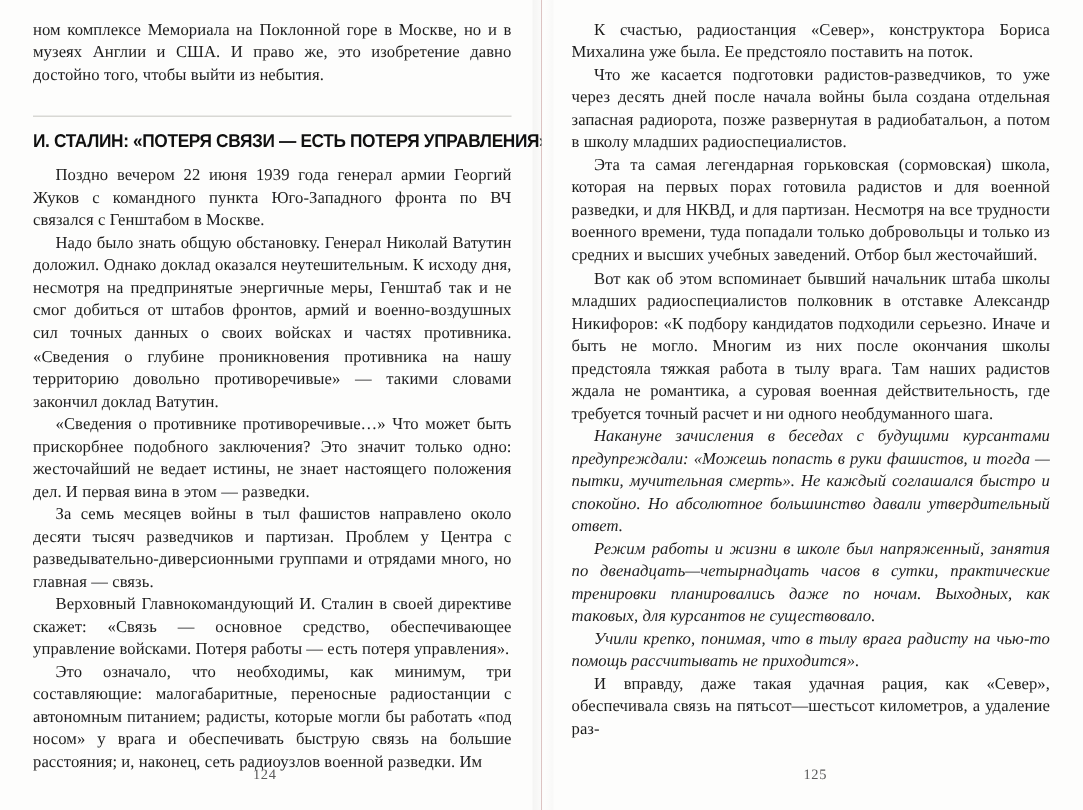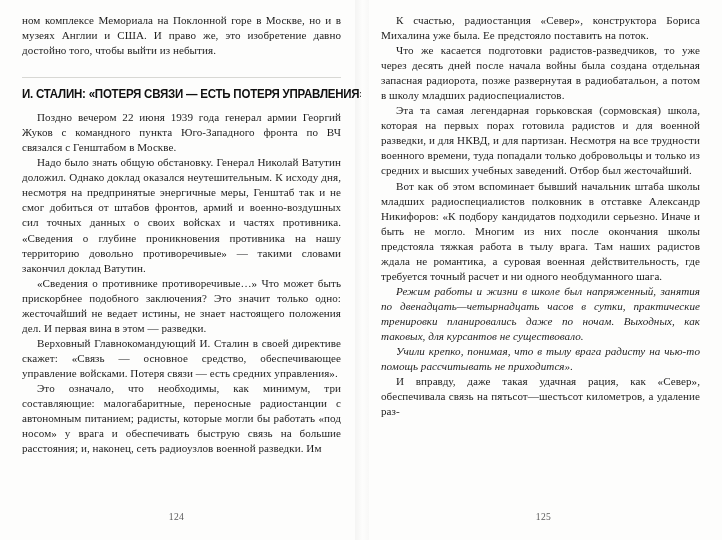--- a/index.html
+++ b/index.html
@@ -110,37 +110,39 @@
 
       <p class="para noindent">ном комплексе Мемориала на Поклонной горе в Москве, но и в музеях Англии и США. И право же, это изобретение давно достойно того, чтобы выйти из небытия.</p>
 
       <div class="section-head">
         <span class="section-head-title">И. СТАЛИН: «ПОТЕРЯ СВЯЗИ — ЕСТЬ ПОТЕРЯ УПРАВЛЕНИЯ»</span>
       </div>
 
       <p class="para">Поздно вечером 22 июня 1939 года генерал армии Георгий Жуков с командного пункта Юго-Западного фронта по ВЧ связался с Генштабом в Москве.</p>
       <p class="para">Надо было знать общую обстановку. Генерал Николай Ватутин доложил. Однако доклад оказался неутешительным. К исходу дня, несмотря на предпринятые энергичные меры, Генштаб так и не смог добиться от штабов фронтов, армий и военно-воздушных сил точных данных о своих войсках и частях противника. «Сведения о глубине проникновения противника на нашу территорию довольно противоречивые» — такими словами закончил доклад Ватутин.</p>
       <p class="para">«Сведения о противнике противоречивые…» Что может быть прискорбнее подобного заключения? Это значит только одно: жесточайший не ведает истины, не знает настоящего положения дел. И первая вина в этом — разведки.</p>
+      <p class="para">За семь месяцев войны в тыл фашистов направлено около десяти тысяч разведчиков и партизан. Проблем у Центра с разведывательно-диверсионными группами и отрядами много, но главная — связь.</p>
 
-      <p class="para"><span>Верховный Главнокомандующий И. Сталин в своей директиве скажет: </span><span class="italic">«Связь — основное средство, обеспечивающее управление войсками. Потеря связи — есть средних управления».</span></p>
+      <p class="para"><span>Верховный Главнокомандующий И. Сталин в своей директиве скажет: </span><span class="italic">«Связь — основное средство, обеспечивающее управление войсками. Потеря работы — есть потеря управления».</span></p>
 
       <p class="para">Это означало, что необходимы, как минимум, три составляющие: малогабаритные, переносные радиостанции с автономным питанием; радисты, которые могли бы работать «под носом» у врага и обеспечивать быструю связь на большие расстояния; и, наконец, сеть радиоузлов военной разведки. Им</p>
     </div>
     <div class="folio">124</div>
   </div>
 
   <div class="page page-right">
     <div class="textblock">
 
       <p class="para">К счастью, радиостанция «Север», конструктора Бориса Михалина уже была. Ее предстояло поставить на поток.</p>
       <p class="para">Что же касается подготовки радистов-разведчиков, то уже через десять дней после начала войны была создана отдельная запасная радиорота, позже развернутая в радиобатальон, а потом в школу младших радиоспециалистов.</p>
       <p class="para">Эта та самая легендарная горьковская (сормовская) школа, которая на первых порах готовила радистов и для военной разведки, и для НКВД, и для партизан. Несмотря на все трудности военного времени, туда попадали только добровольцы и только из средних и высших учебных заведений. Отбор был жесточайший.</p>
 
       <p class="para"><span>Вот как об этом вспоминает бывший начальник штаба школы младших радиоспециалистов полковник в отставке Александр Никифоров</span><span class="italic">: «К подбору кандидатов подходили серьезно. Иначе и быть не могло. Многим из них после окончания школы предстояла тяжкая работа в тылу врага. Там наших радистов ждала не романтика, а суровая военная действительность, где требуется точный расчет и ни одного необдуманного шага.</span></p>
 
+      <p class="para italic">Накануне зачисления в беседах с будущими курсантами предупреждали: «Можешь попасть в руки фашистов, и тогда — пытки, мучительная смерть». Не каждый соглашался быстро и спокойно. Но абсолютное большинство давали утвердительный ответ.</p>
       <p class="para italic">Режим работы и жизни в школе был напряженный, занятия по двенадцать—четырнадцать часов в сутки, практические тренировки планировались даже по ночам. Выходных, как таковых, для курсантов не существовало.</p>
       <p class="para italic">Учили крепко, понимая, что в тылу врага радисту на чью-то помощь рассчитывать не приходится».</p>
 
       <p class="para">И вправду, даже такая удачная рация, как «Север», обеспечивала связь на пятьсот—шестьсот километров, а удаление раз-</p>
     </div>
     <div class="folio">125</div>
   </div>
 
 </div>
 

